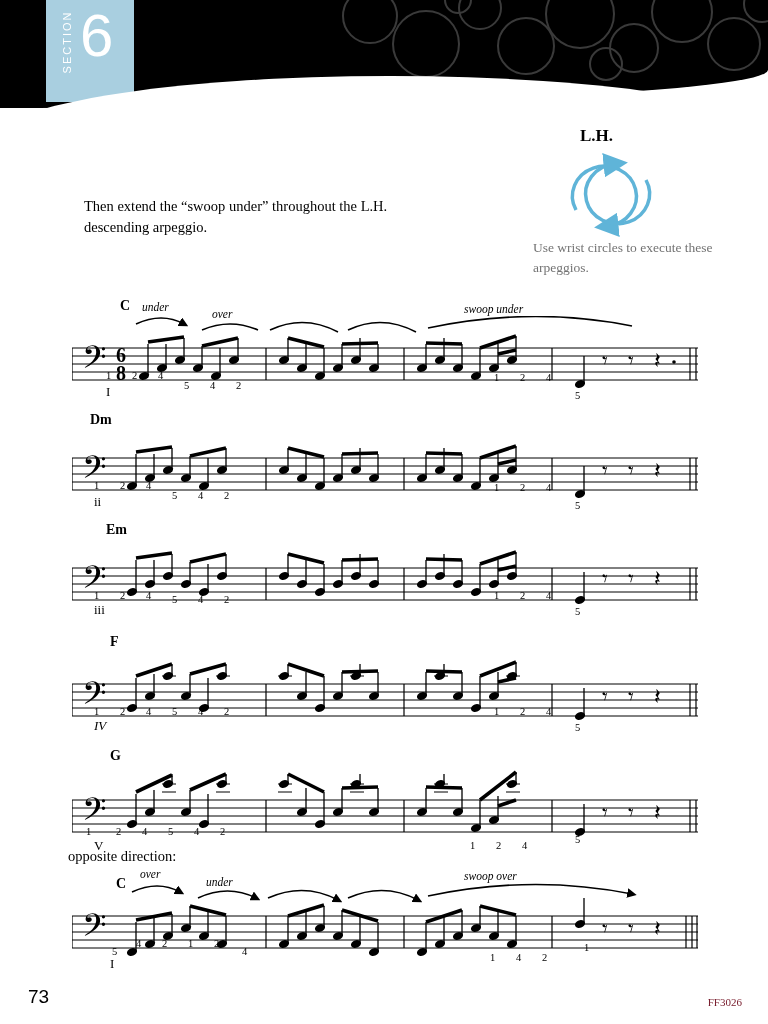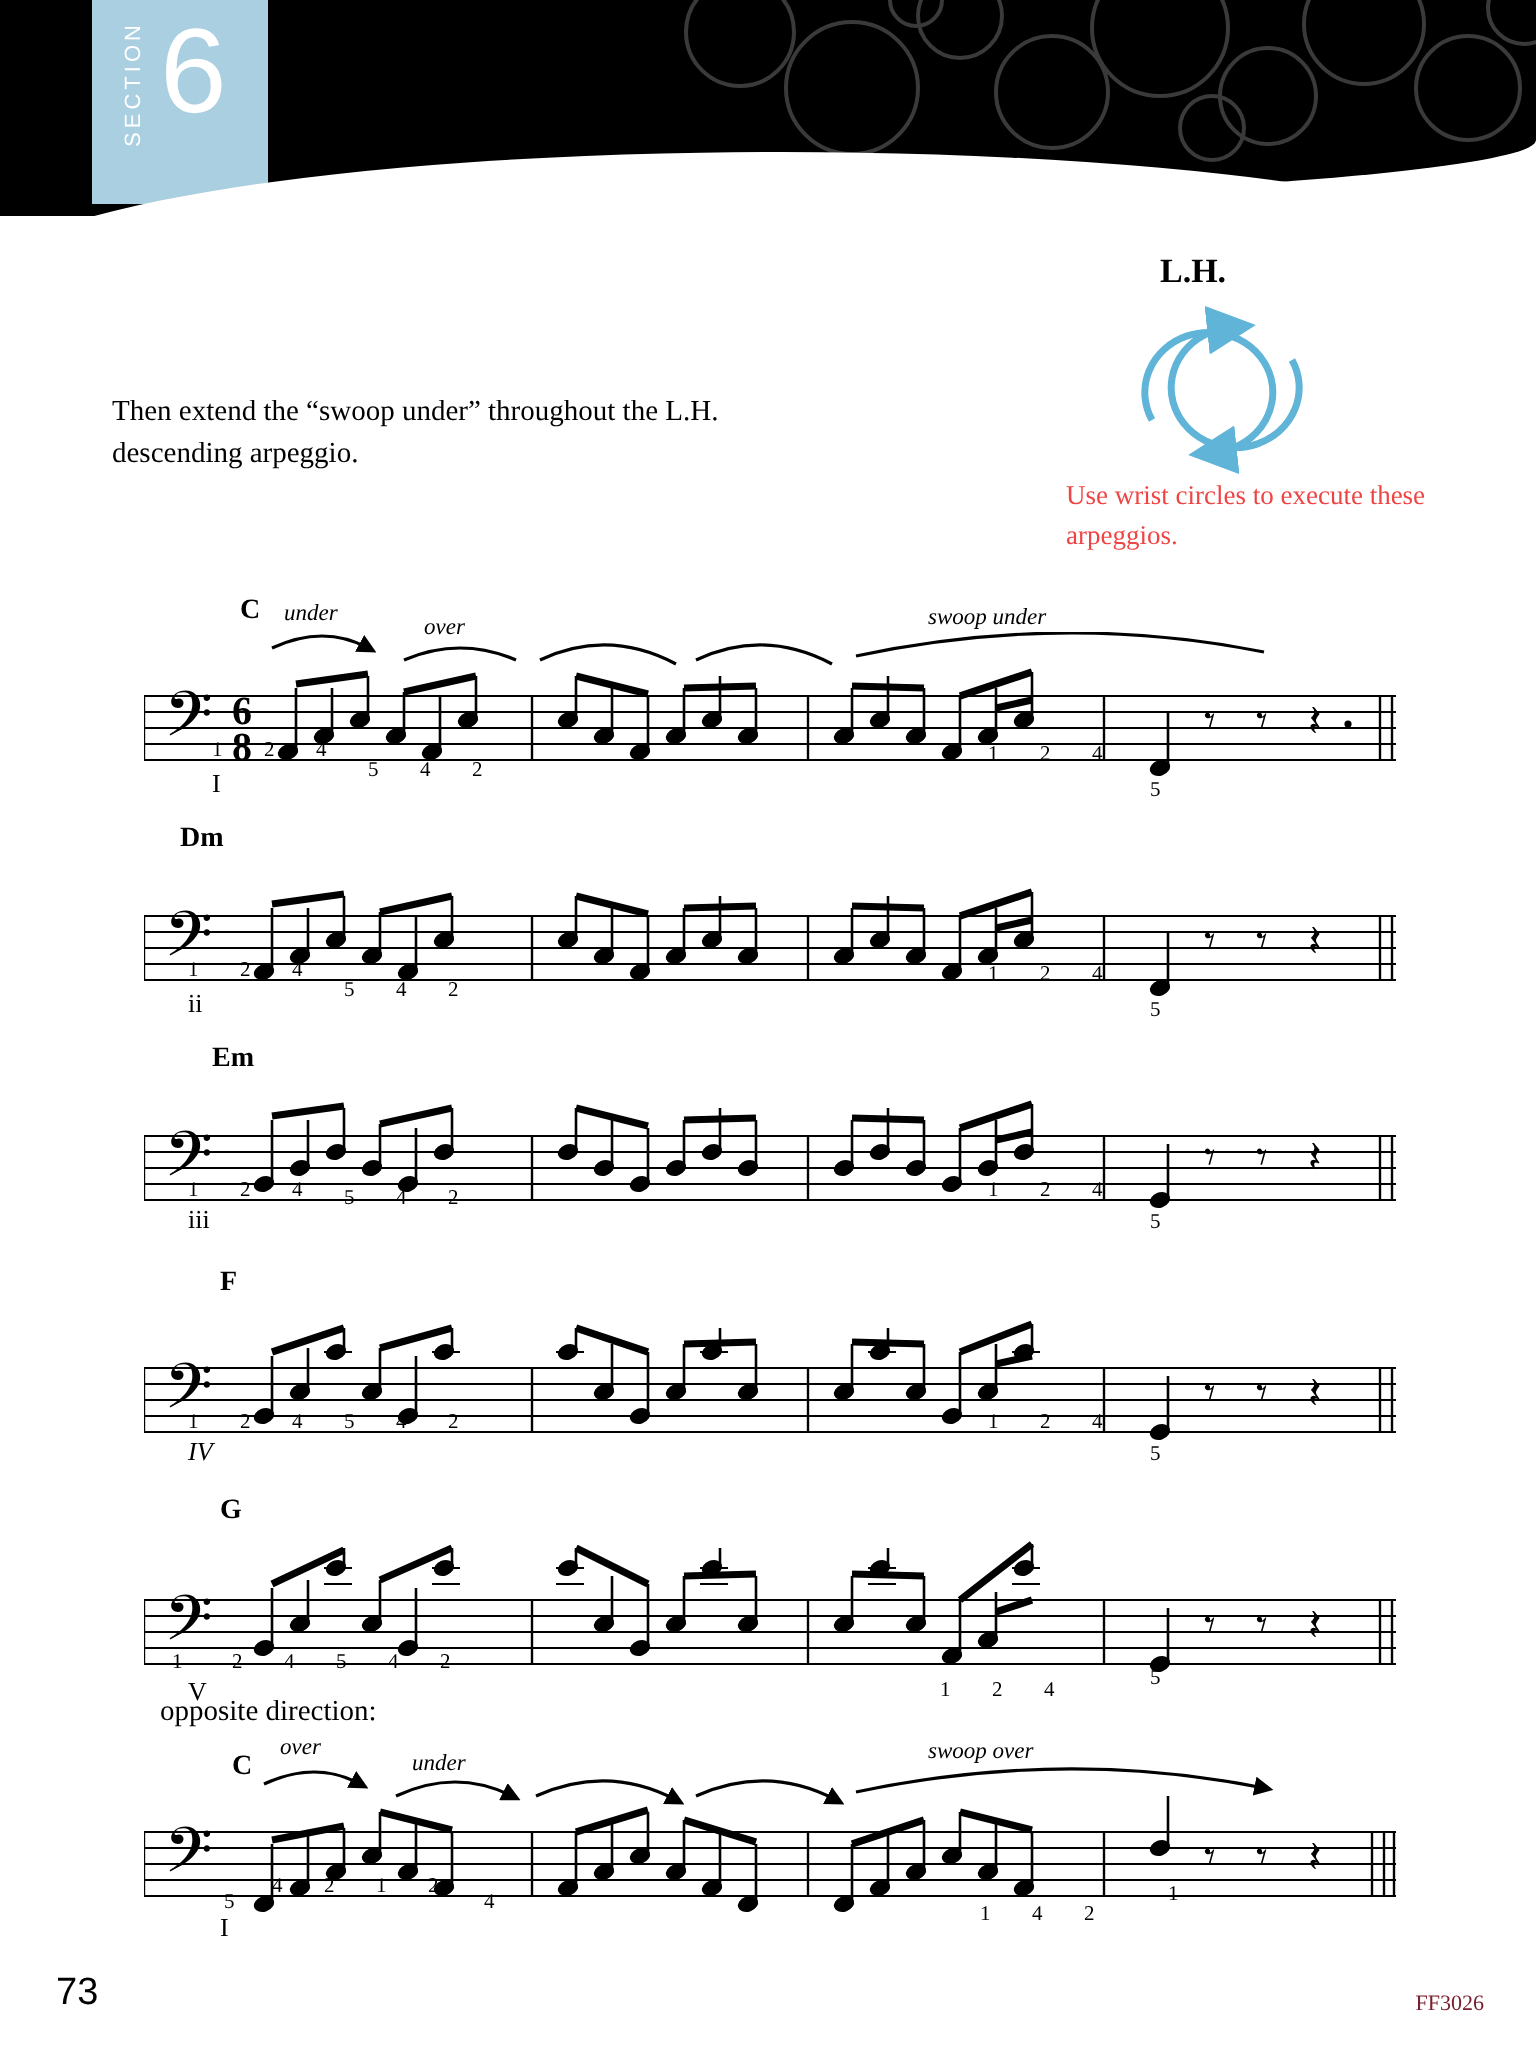--- a/index.html
+++ b/index.html
@@ -91,29 +91,29 @@
     color: #000000;
   }
   .p1 {
     position: absolute;
     left: 72px; top: 168px;
     font-size: 14.5px;
     color: #000;
   }
   .p2 {
     position: absolute;
-    left: 56px; top: 196px;
+    left: 84px; top: 196px;
     font-size: 14.5px;
     color: #000;
     line-height: 1.45;
     width: 330px;
   }
   .opposite {
     position: absolute;
-    left: 80px; top: 848px;
+    left: 68px; top: 848px;
     font-size: 14.5px;
     color: #000;
     text-align: center;
   }
 
   
   .lh-label {
     position: absolute;
     left: 580px; top: 126px;
     font-weight: bold;
@@ -122,21 +122,21 @@
   }
   .lh-circle {
     position: absolute;
     left: 556px; top: 152px;
     width: 110px; height: 86px;
   }
   .lh-caption {
     position: absolute;
     left: 533px; top: 238px;
     font-size: 13.5px;
-    color: #ef4444;
+    color: #737373;
     line-height: 1.45;
     width: 185px;
   }
 
   
   .system { position: absolute; left: 72px; width: 626px; }
   .staff { position: absolute; left: 0; top: 0; width: 626px; height: 46px; }
   .chordname {
     position: absolute;
     font-weight: bold;

